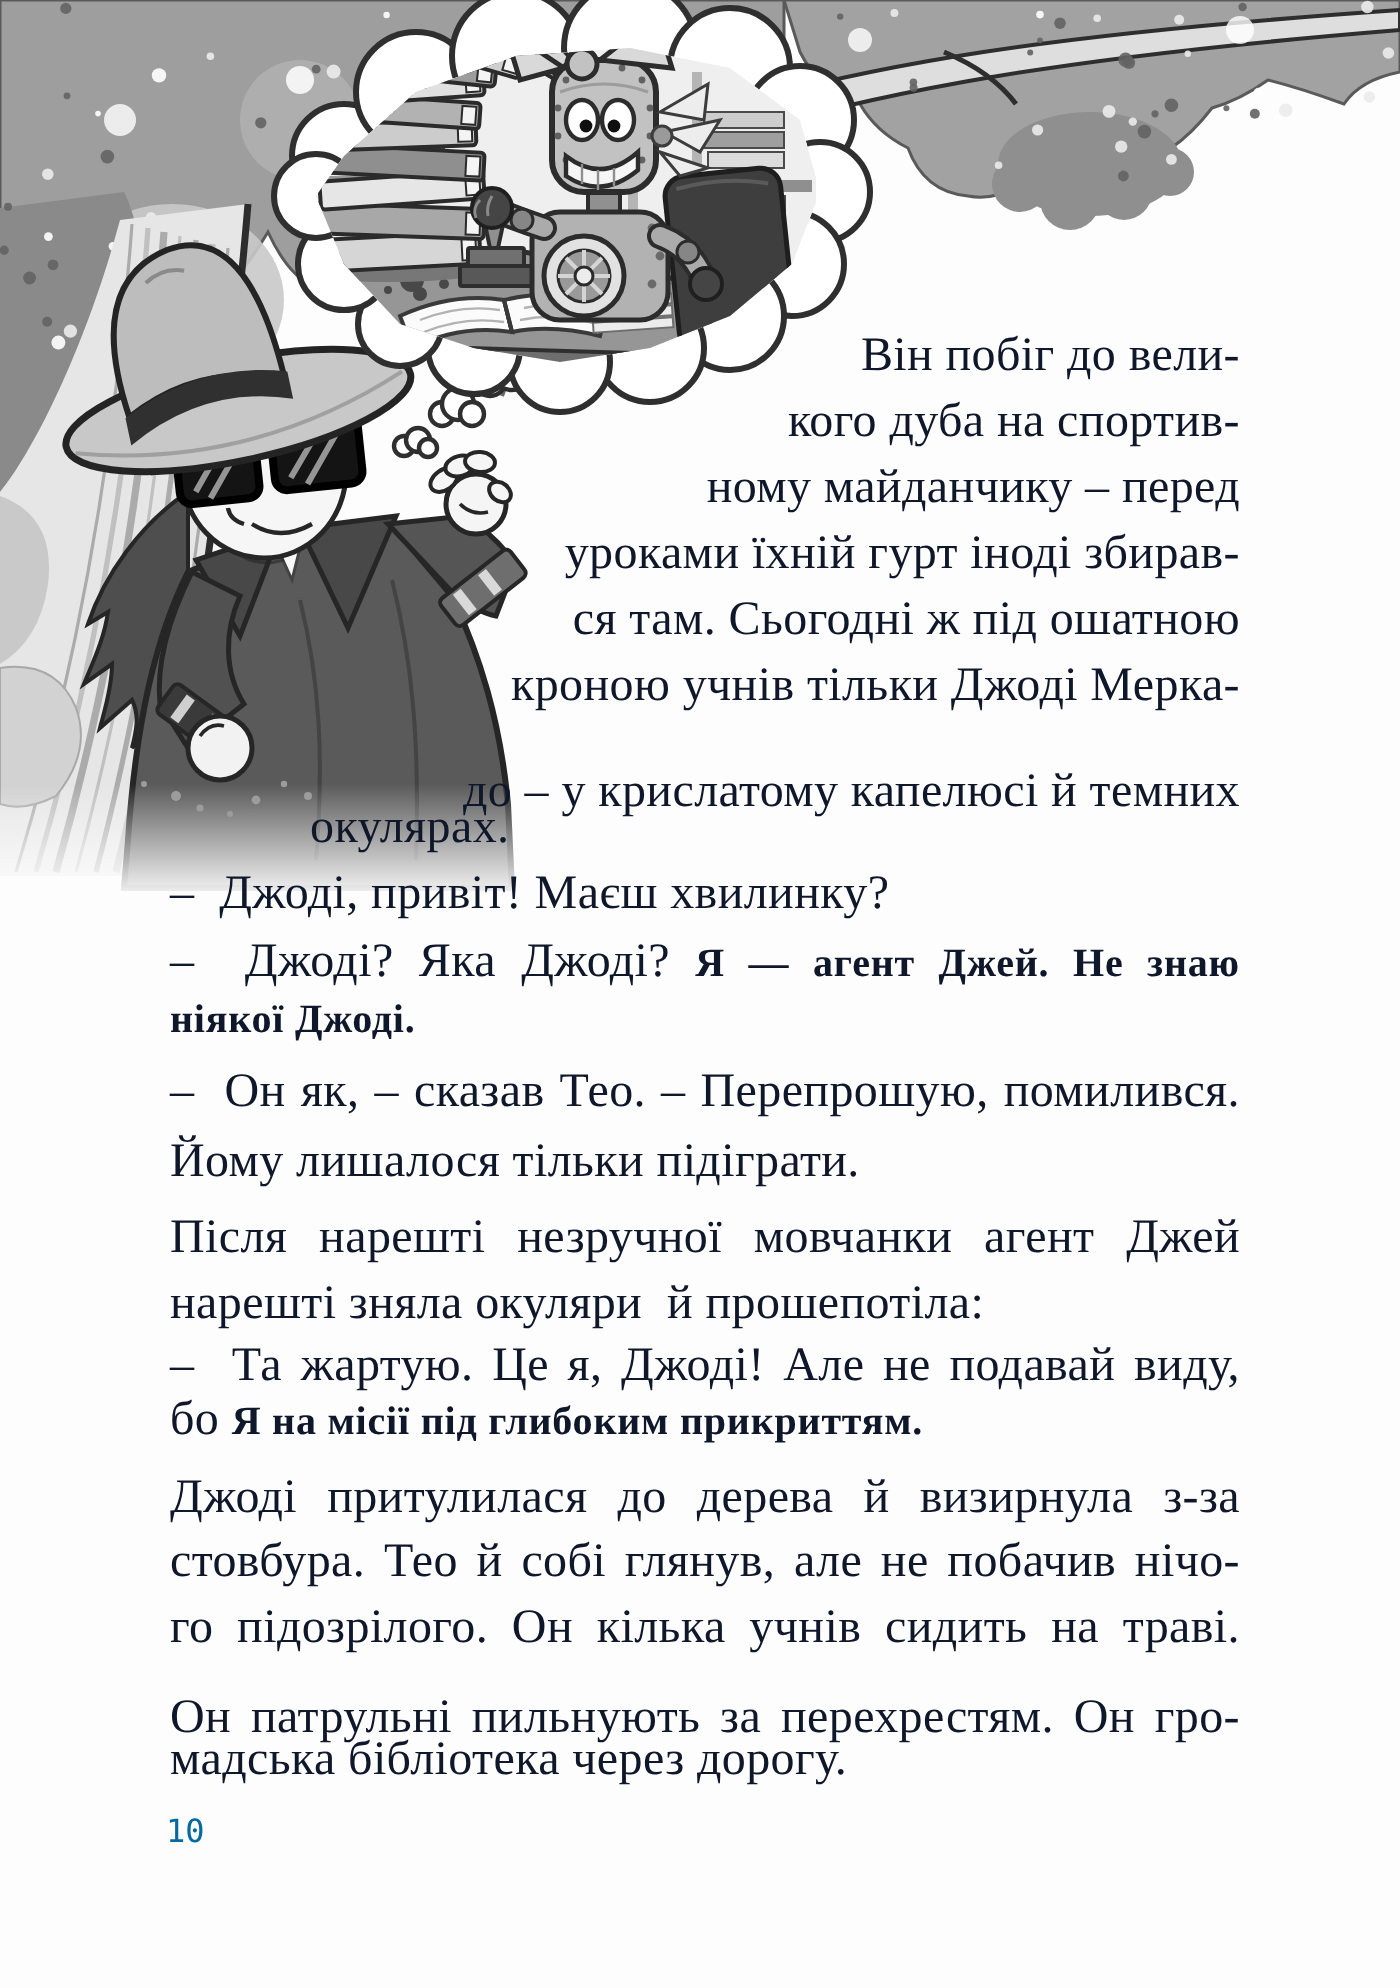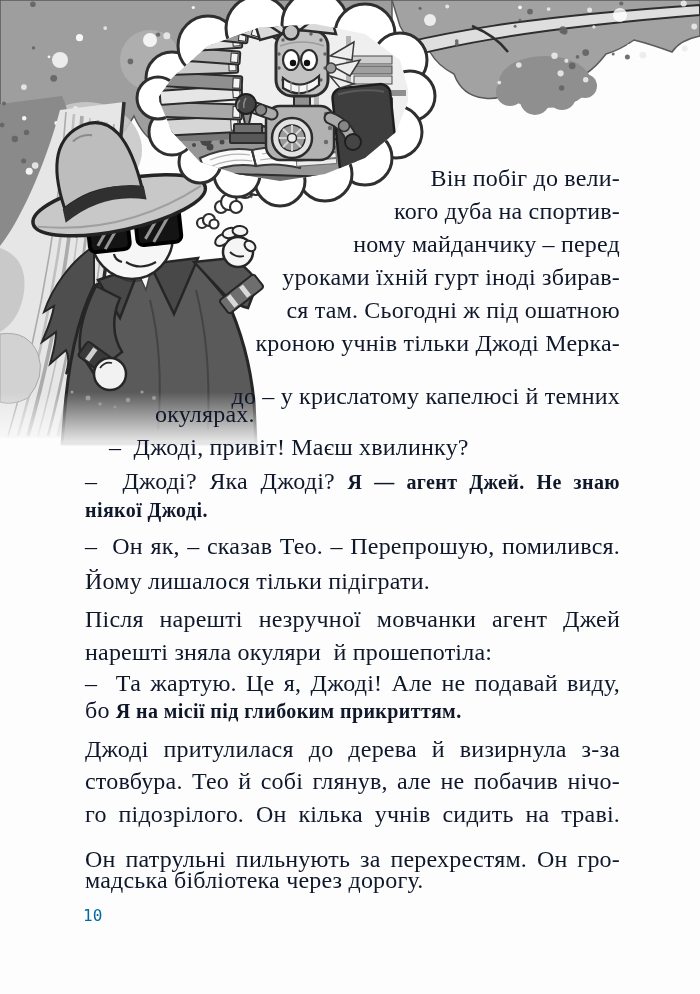--- a/index.html
+++ b/index.html
@@ -409,21 +409,21 @@
 
   <div id="story">
       <div class="ln right" style="top: 163px;"><span>Він побіг до вели-</span></div>
       <div class="ln right" style="top: 196px;"><span>кого дуба на спортив-</span></div>
       <div class="ln right" style="top: 229px;"><span>ному майданчику – перед</span></div>
       <div class="ln right" style="top: 262px;"><span>уроками їхній гурт іноді збирав-</span></div>
       <div class="ln right" style="top: 295px;"><span>ся там. Сьогодні ж під ошатною</span></div>
       <div class="ln right" style="top: 328px;"><span>кроною учнів тільки Джоді Мерка-</span></div>
       <div class="ln right" style="top: 352px; margin-top: 29px;"><span>до – у крислатому капелюсі й темних</span></div>
       <div class="ln indent" style="top: 399px;"><span>окулярах.</span></div>
-      <div class="ln left" style="top: 432px; margin-left: 24px;"><span>–&nbsp;&nbsp;Джоді, привіт! Маєш хвилинку?</span></div>
+      <div class="ln left" style="top: 432px;"><span>–&nbsp;&nbsp;Джоді, привіт! Маєш хвилинку?</span></div>
       <div class="ln justify" style="top: 466px;"><span>–&nbsp;&nbsp;Джоді? Яка Джоді? </span><span class="hand">Я — агент Джей. Не знаю</span></div>
       <div class="ln left" style="top: 494px;"><span class="hand">ніякої Джоді.</span></div>
       <div class="ln justify" style="top: 531px;"><span>–&nbsp;&nbsp;Он як, – сказав Тео. – Перепрошую, помилився.</span></div>
       <div class="ln left" style="top: 566px;"><span>Йому лишалося тільки підіграти.</span></div>
       <div class="ln justify" style="top: 604px;"><span>Після нарешті незручної мовчанки агент Джей</span></div>
       <div class="ln left" style="top: 637px;"><span>нарешті зняла окуляри&nbsp; й прошепотіла:</span></div>
       <div class="ln justify" style="top: 668px;"><span>–&nbsp;&nbsp;Та жартую. Це я, Джоді! Але не подавай виду,</span></div>
       <div class="ln left" style="top: 695px;"><span>бо </span><span class="hand">Я на місії під глибоким прикриттям.</span></div>
       <div class="ln justify" style="top: 734px;"><span>Джоді притулилася до дерева й визирнула з-за</span></div>
       <div class="ln justify" style="top: 766px;"><span>стовбура. Тео й собі глянув, але не побачив нічо-</span></div>

